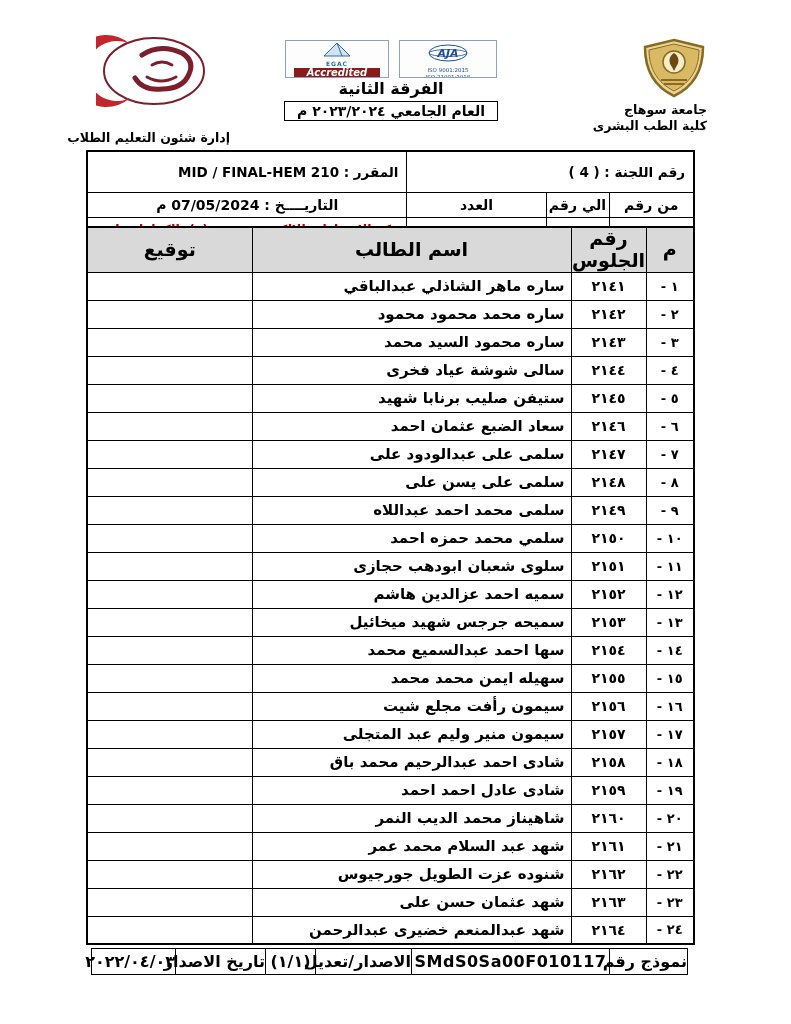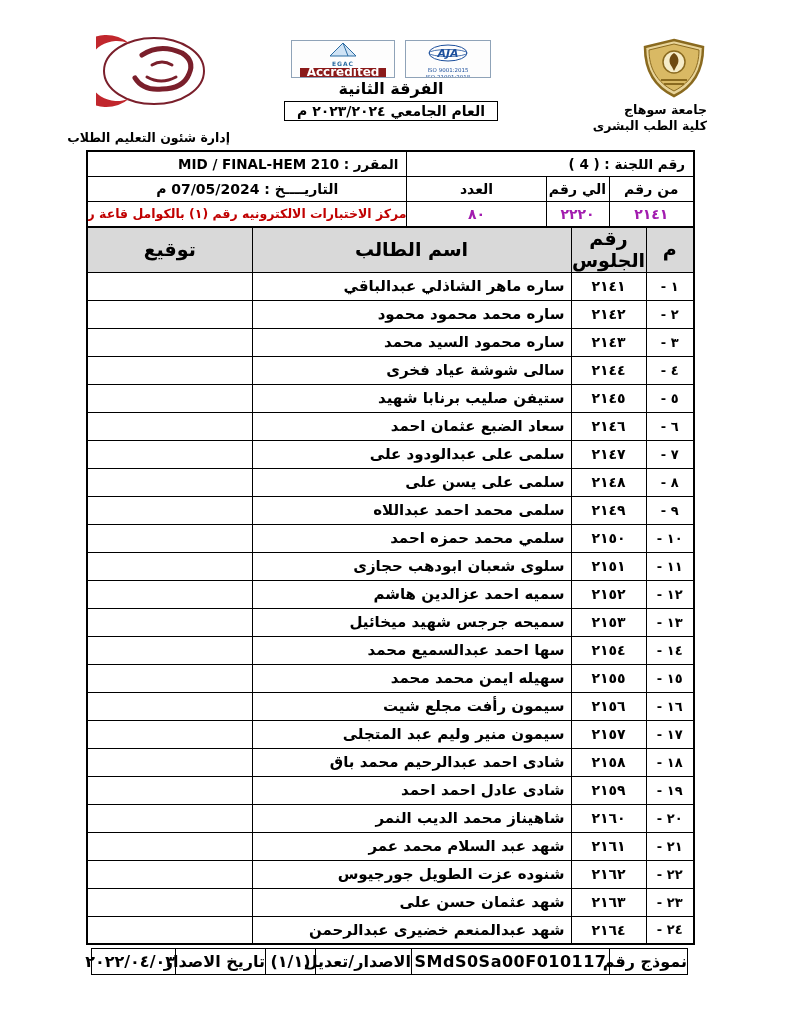--- a/index.html
+++ b/index.html
@@ -11,38 +11,38 @@
   }
 
   
   .hdr-uni { position:absolute; top:38px; right:84px; width:140px; text-align:right; }
   .hdr-uni .uni-line { font-size:12.5px; font-weight:bold; line-height:1.25; white-space:nowrap; }
   .hdr-fac { position:absolute; top:34px; left:78px; width:152px; text-align:center; }
   .hdr-fac .fac-line { font-size:12.5px; font-weight:bold; margin-top:16px; white-space:nowrap; }
   .hdr-center { position:absolute; top:40px; left:246px; width:290px; text-align:center; }
   .logo-row { display:flex; direction:ltr; justify-content:center; gap:10px; }
   .cert-box { width:104px; height:38px; border:1px solid #8fa3b8; background:#fdfdfd; overflow:hidden; text-align:center; }
-  .cert-box.aja { width:86px; }
+  .cert-box.aja { width:98px; }
   .egac-name { font-size:6px; color:#2b6ca3; font-weight:bold; letter-spacing:1px; line-height:1; }
-  .egac-banner { background:#8b1a1a; color:#fff; font-size:12px; font-weight:bold; line-height:9px; margin:1px 8px 0 8px; }
+  .egac-banner { background:#8b1a1a; color:#fff; font-size:10px; font-style:italic; font-weight:bold; line-height:9px; margin:1px 8px 0 8px; }
   .iso-line { font-size:5.5px; color:#1c4f9c; line-height:1.2; white-space:nowrap; }
   .title-main { font-size:17px; font-weight:bold; margin-top:3px; }
   .title-grade { font-size:16px; font-weight:bold; margin-top:1px; }
   .title-year { display:inline-block; border:1px solid #000; padding:1px 12px; font-size:14px; font-weight:bold; margin-top:3px; white-space:nowrap; }
 
   
   table { border-collapse:collapse; table-layout:fixed; }
   .info-table, .main-table { position:absolute; right:96px; width:607px; border:2px solid #000; }
   .info-table { top:150px; }
   .main-table { top:226px; }
   .info-table td, .main-table td, .main-table th { border:1px solid #000; vertical-align:middle; overflow:hidden; }
 
   .info-table tr { height:25px; }
   .cell-label { text-align:center; font-weight:bold; font-size:14px; }
-  .cell-right { text-align:right; font-weight:bold; font-size:13.5px; padding:4px 8px; white-space:nowrap; }
+  .cell-right { text-align:right; font-weight:bold; font-size:13.5px; padding:12px 8px; white-space:nowrap; }
   .cell-red { color:#a21caf; font-weight:bold; text-align:center; font-size:14px; }
   .cell-red-loc { color:#c00000; font-weight:bold; text-align:center; font-size:12.5px; white-space:nowrap; }
 
   .main-table thead tr { height:38px; background:#d9d9d9; }
   .main-table th { font-size:19px; font-weight:bold; text-align:center; line-height:1.15; }
   .main-table tbody tr { height:28px; }
   .c-no   { text-align:center; font-weight:bold; font-size:13px; }
   .c-seat { text-align:center; font-weight:bold; font-size:14px; }
   .c-name { text-align:right; font-weight:bold; font-size:15px; padding:0 6px 0 2px; white-space:nowrap; }
   .c-sign { }

